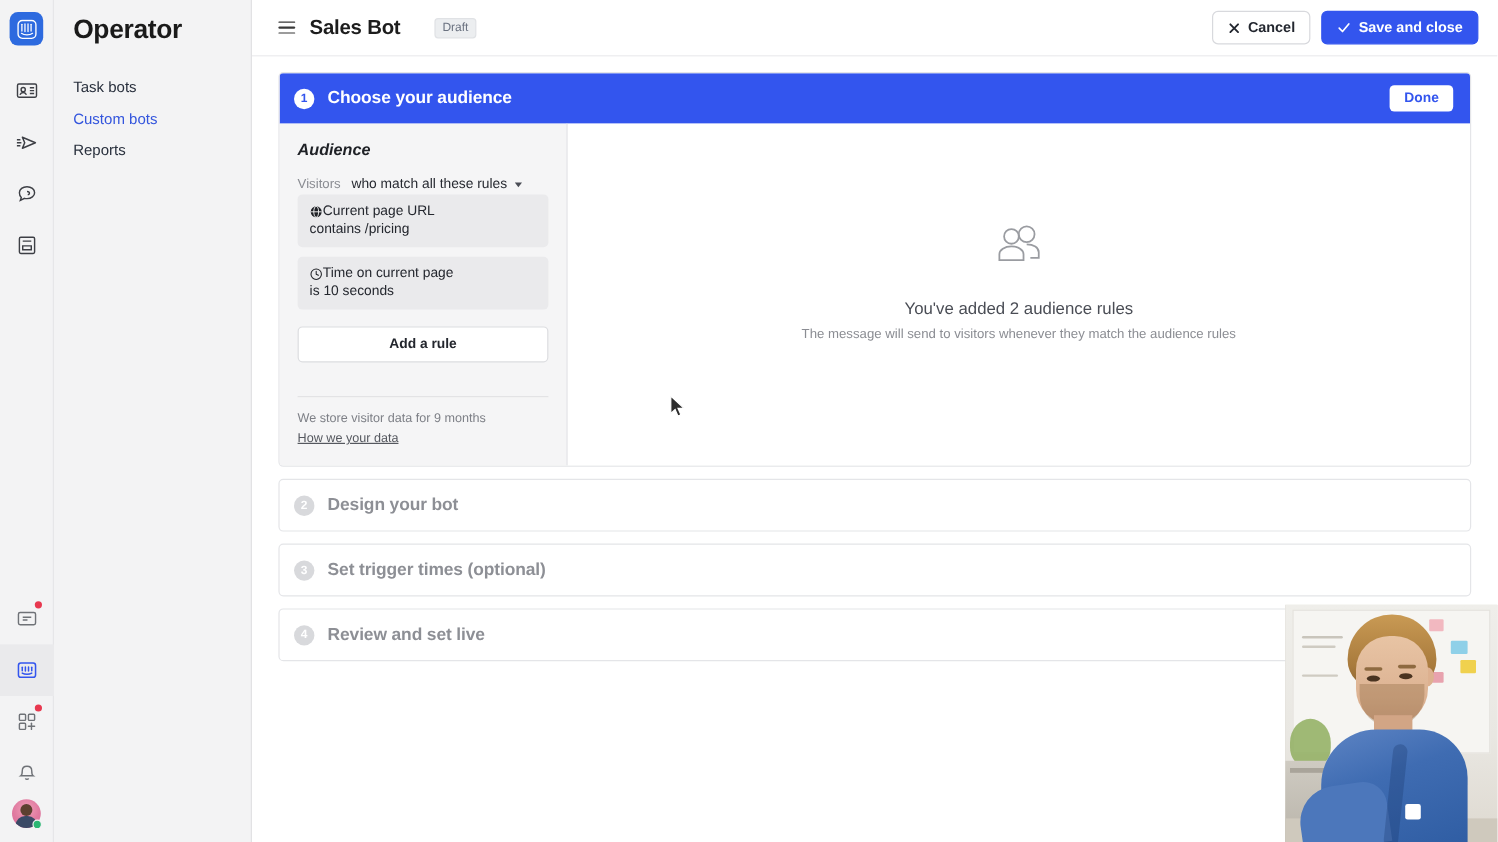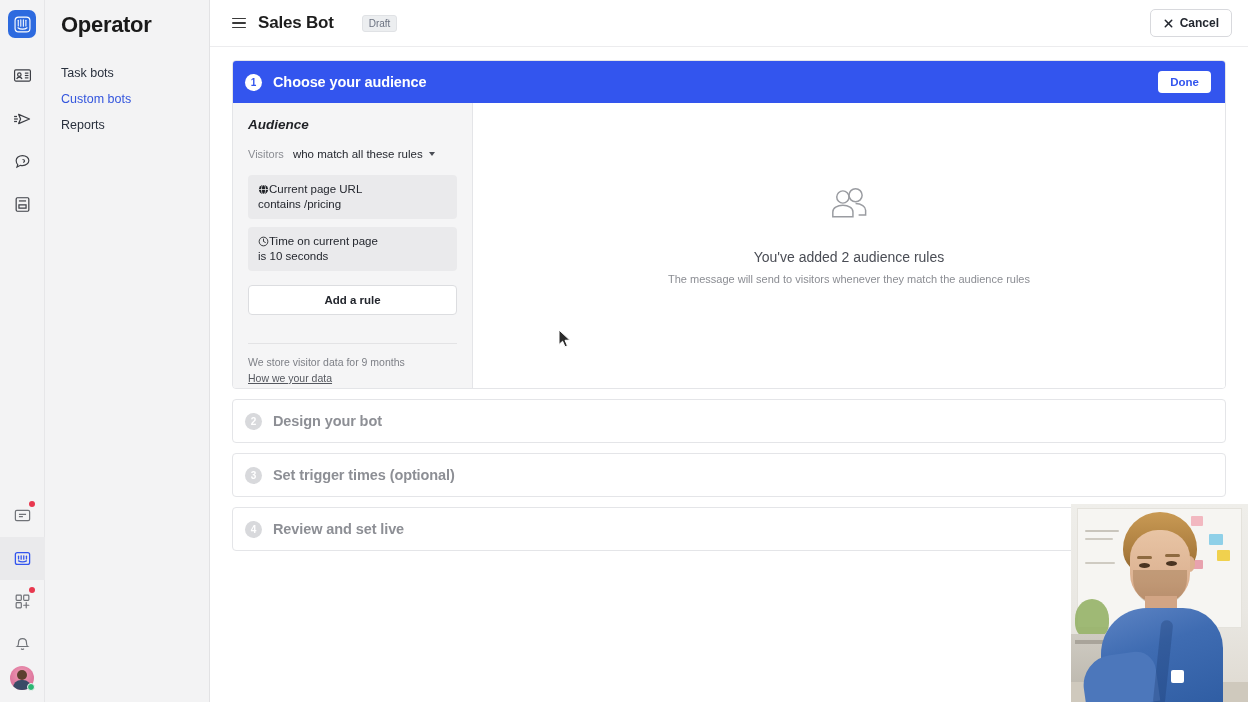--- a/index.html
+++ b/index.html
@@ -134,21 +134,21 @@
 
   .step-body { display: flex; height: 285px; }
   .audience-pane {
     width: 240px; flex: 0 0 240px;
     background: #f5f5f6;
     border-right: 1px solid #e4e5e8;
     padding: 14px 15px 0 15px;
     position: relative;
   }
   .audience-title { font-size: 13.5px; font-weight: 600; color: #1f2126; margin-bottom: 16px; font-style: italic; }
-  .visitor-row { display: flex; align-items: flex-start; gap: 9px; margin-bottom: 15px; }
+  .visitor-row { display: flex; align-items: flex-start; gap: 9px; margin-bottom: 2px; }
   .visitor-label { font-size: 11px; color: #8a8c92; }
   .visitor-select {
     font-size: 11.5px; color: #262930; display: inline-flex; align-items: center; gap: 6px;
     cursor: pointer;
   }
   .caret { width: 0; height: 0; border-left: 3.5px solid transparent; border-right: 3.5px solid transparent; border-top: 4.5px solid #4a4d55; }
   .rule-card {
     background: #eaeaec; border-radius: 4px;
     padding: 8px 10px 9px 10px; margin-bottom: 8px;
     cursor: pointer;
@@ -346,20 +346,26 @@
       </div>
       <div class="doc-title">Sales Bot</div>
       <div class="draft-badge">Draft</div>
       <div class="topbar-right">
         <div class="btn btn-secondary">
           <svg width="11" height="11" viewBox="0 0 24 24" stroke="#23272f" stroke-width="3.4" stroke-linecap="round">
             <line x1="5" y1="5" x2="19" y2="19"></line>
               <line x1="19" y1="5" x2="5" y2="19"></line>
           </svg>
           <span>Cancel</span>
+        </div>
+        <div class="btn btn-primary">
+          <svg width="12" height="12" viewBox="0 0 24 24" fill="none" stroke="#ffffff" stroke-width="2.8" stroke-linecap="round" stroke-linejoin="round">
+            <polyline points="4,13 9.5,18.5 20,6"></polyline>
+          </svg>
+          <span>Save and close</span>
         </div>
       </div>
     </div>
 
     <div class="content">
 
       <div class="step-card">
         <div class="step-head activehead">
           <span class="step-num">1</span>
           <span class="step-title">Choose your audience</span>

